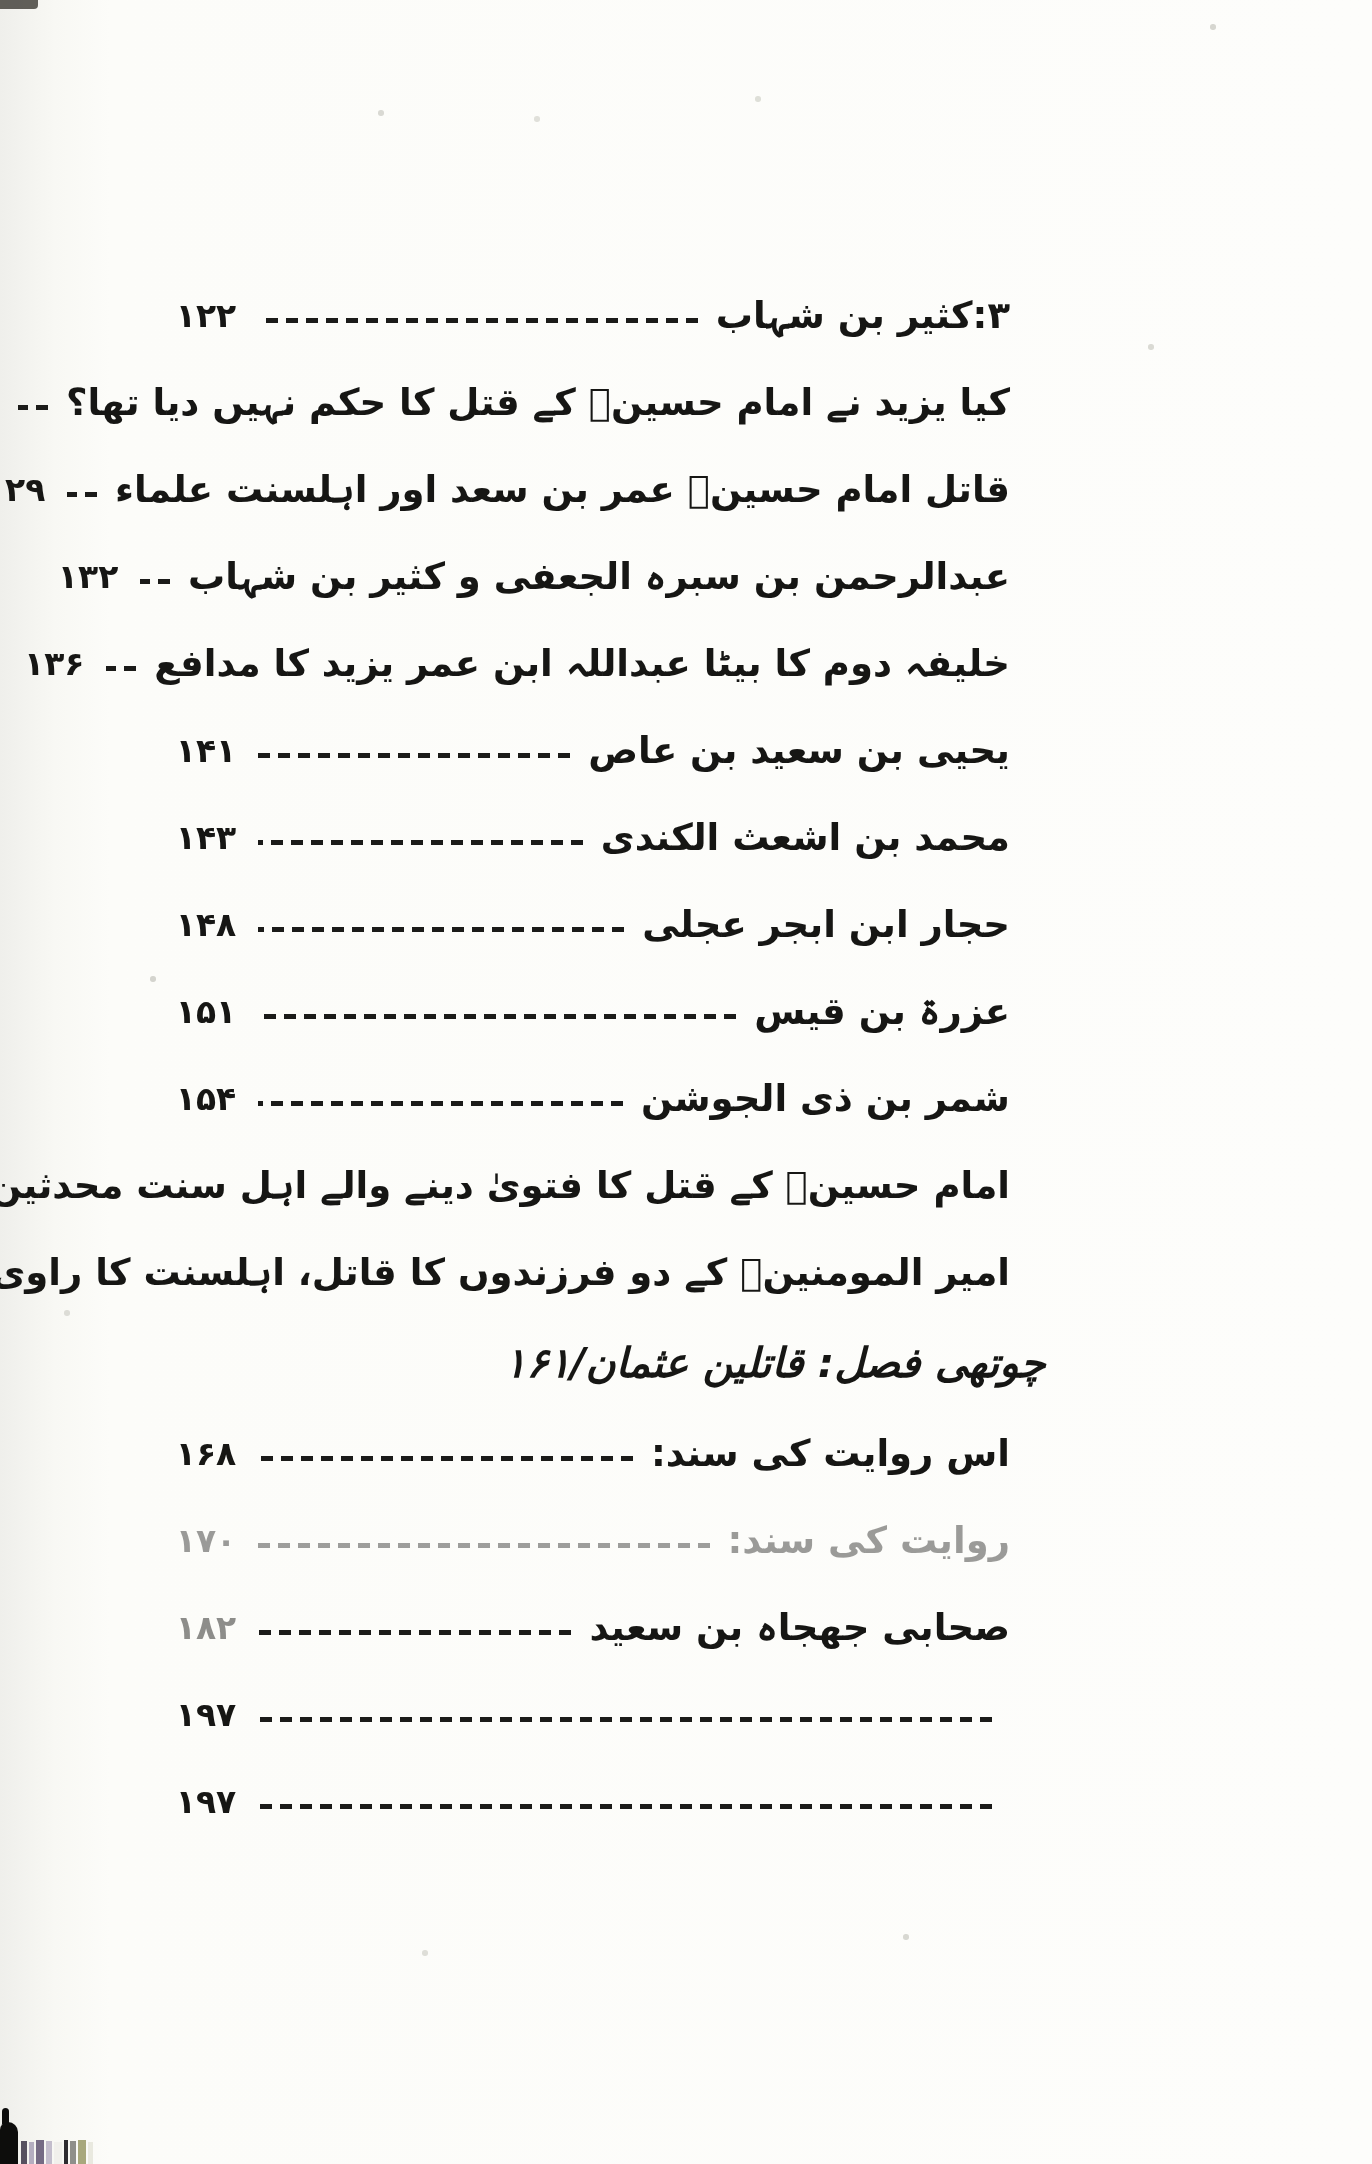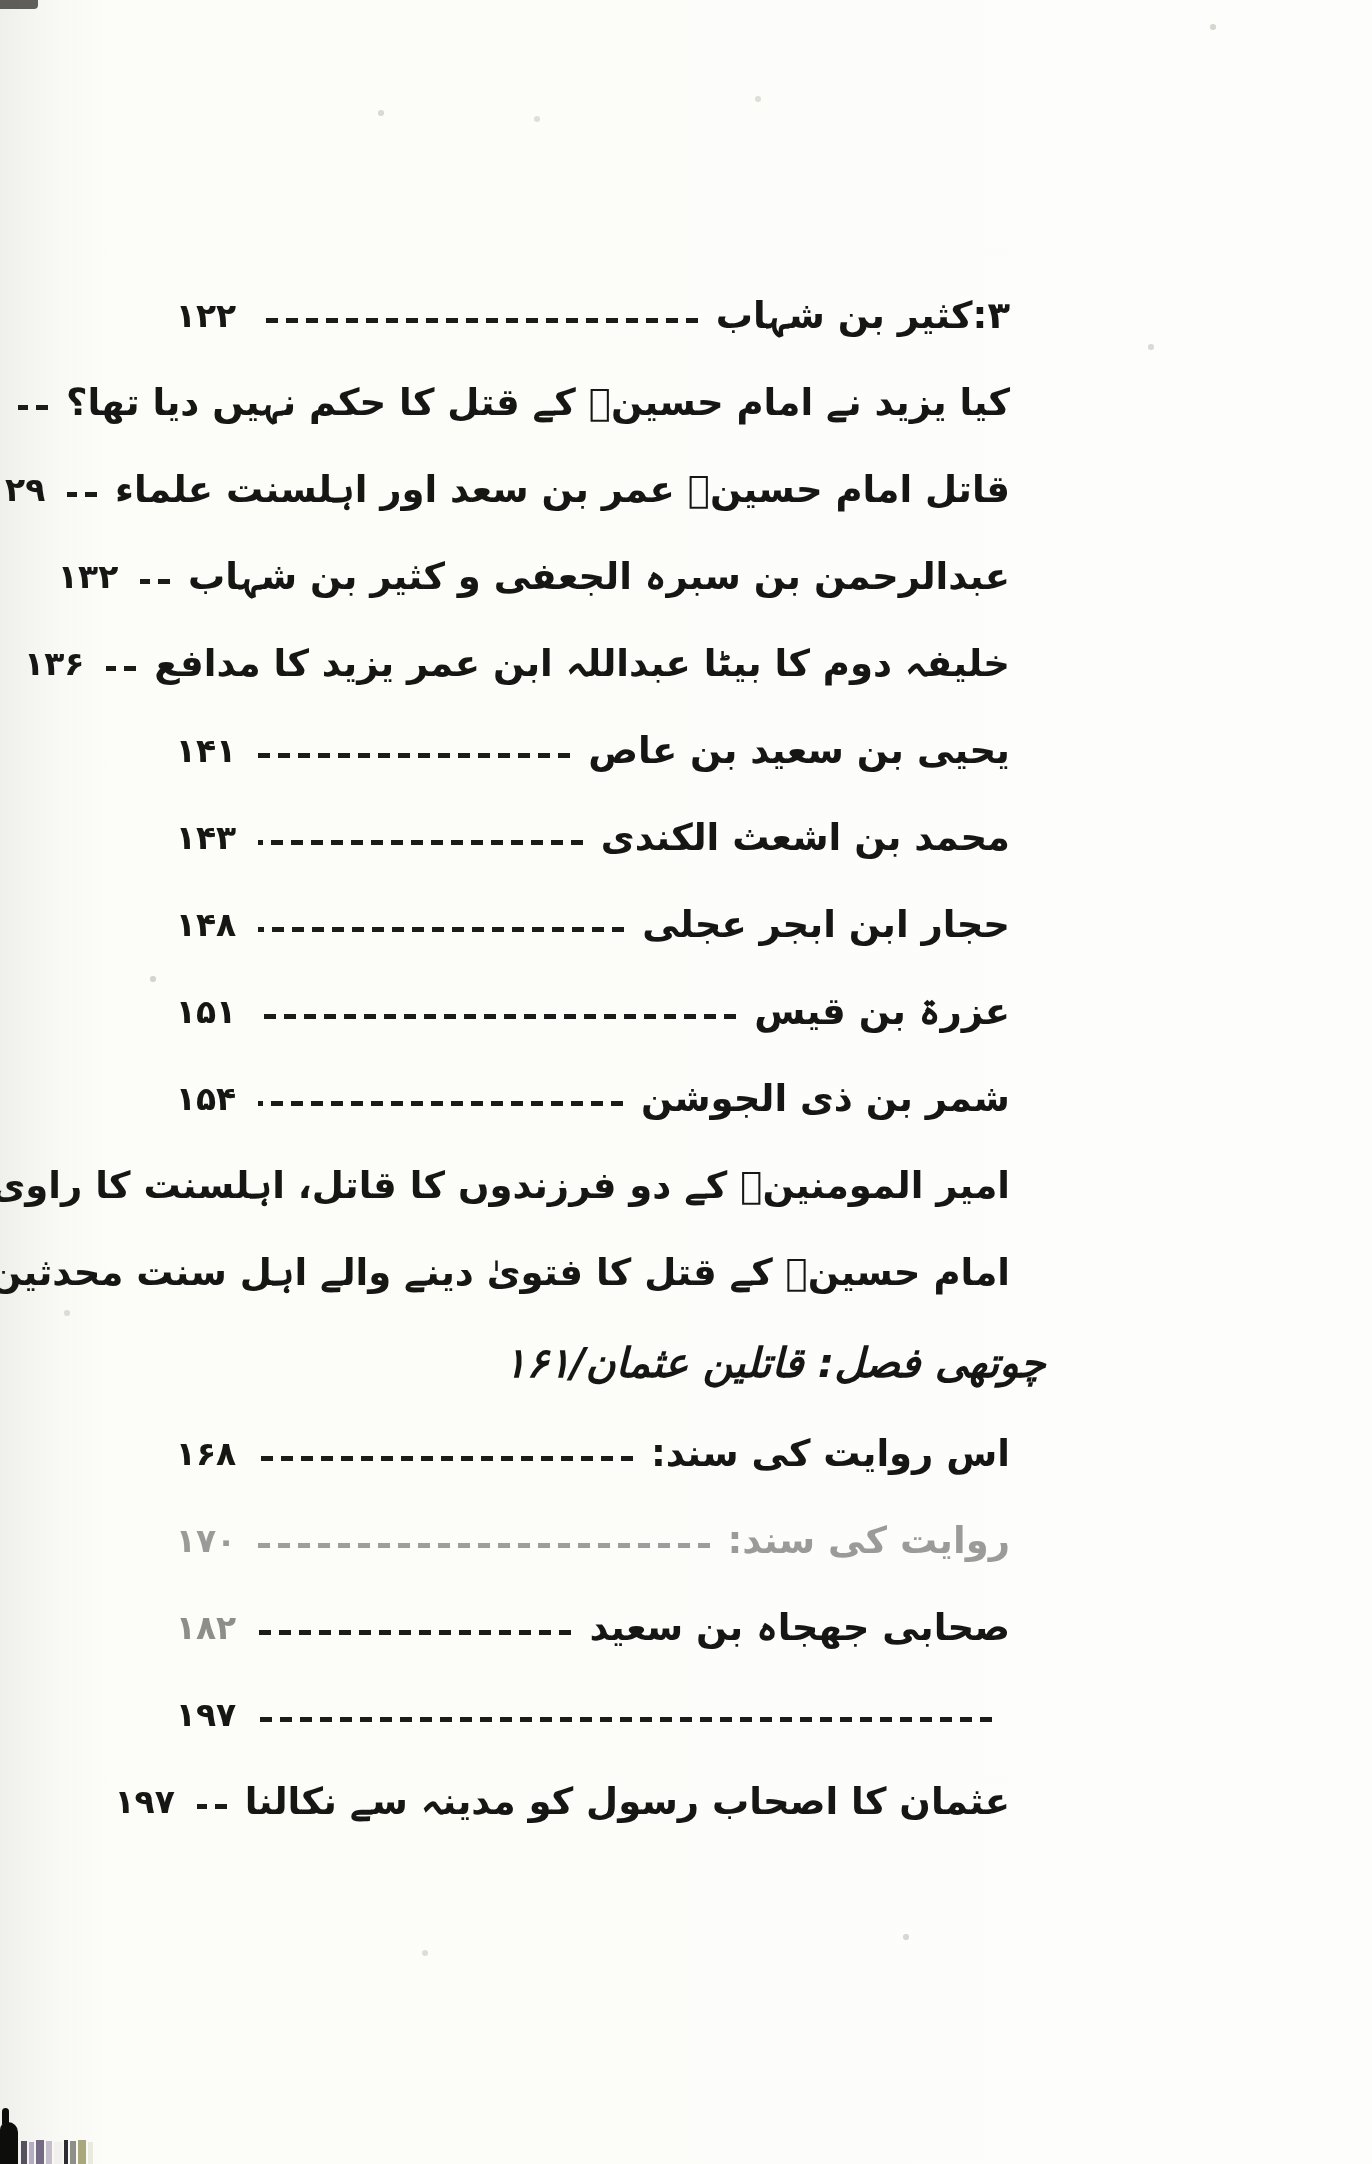--- a/index.html
+++ b/index.html
@@ -141,26 +141,26 @@
     <span class="toc-page">۱۵۱</span>
   </div>
 
   <div class="toc-row">
     <span class="toc-title">شمر بن ذی الجوشن</span>
     <span class="toc-leader"></span>
     <span class="toc-page">۱۵۴</span>
   </div>
 
   <div class="toc-row">
+    <span class="toc-title">امام حسینؑ کے قتل کا فتویٰ دینے والے اہل سنت محدثین</span>
+
+  </div>
+
+  <div class="toc-row">
     <span class="toc-title">امیر المومنینؑ کے دو فرزندوں کا قاتل، اہلسنت کا راوی</span>
-
-  </div>
-
-  <div class="toc-row">
-    <span class="toc-title">امام حسینؑ کے قتل کا فتویٰ دینے والے اہل سنت محدثین</span>
 
   </div>
 
   <div class="section-heading-row">
     <span class="section-heading">چوتھی فصل: قاتلین عثمان/۱۶۱</span>
   </div>
 
   <div class="toc-row">
     <span class="toc-title">اس روایت کی سند:</span>
     <span class="toc-leader"></span>
@@ -178,21 +178,20 @@
     <span class="toc-leader"></span>
     <span class="toc-page">۱۸۲</span>
   </div>
 
   <div class="toc-row">
     <span class="toc-leader"></span>
     <span class="toc-page">۱۹۷</span>
   </div>
 
   <div class="toc-row">
-    <span class="toc-title">عثمان کا اصحاب رسول کو مدینہ سے نکالنا</span>
     <span class="toc-leader"></span>
     <span class="toc-page">۱۹۷</span>
   </div>
 </div>
 
   <div class="specks"></div>
   <div class="bottom-blob"></div>
   <div class="barcode" id="barcode">
       <span class="bar" style="width: 5px; height: 22px; background: rgb(233, 233, 223);"></span>
       <span class="bar" style="width: 8px; height: 24px; background: rgb(168, 168, 124);"></span>

